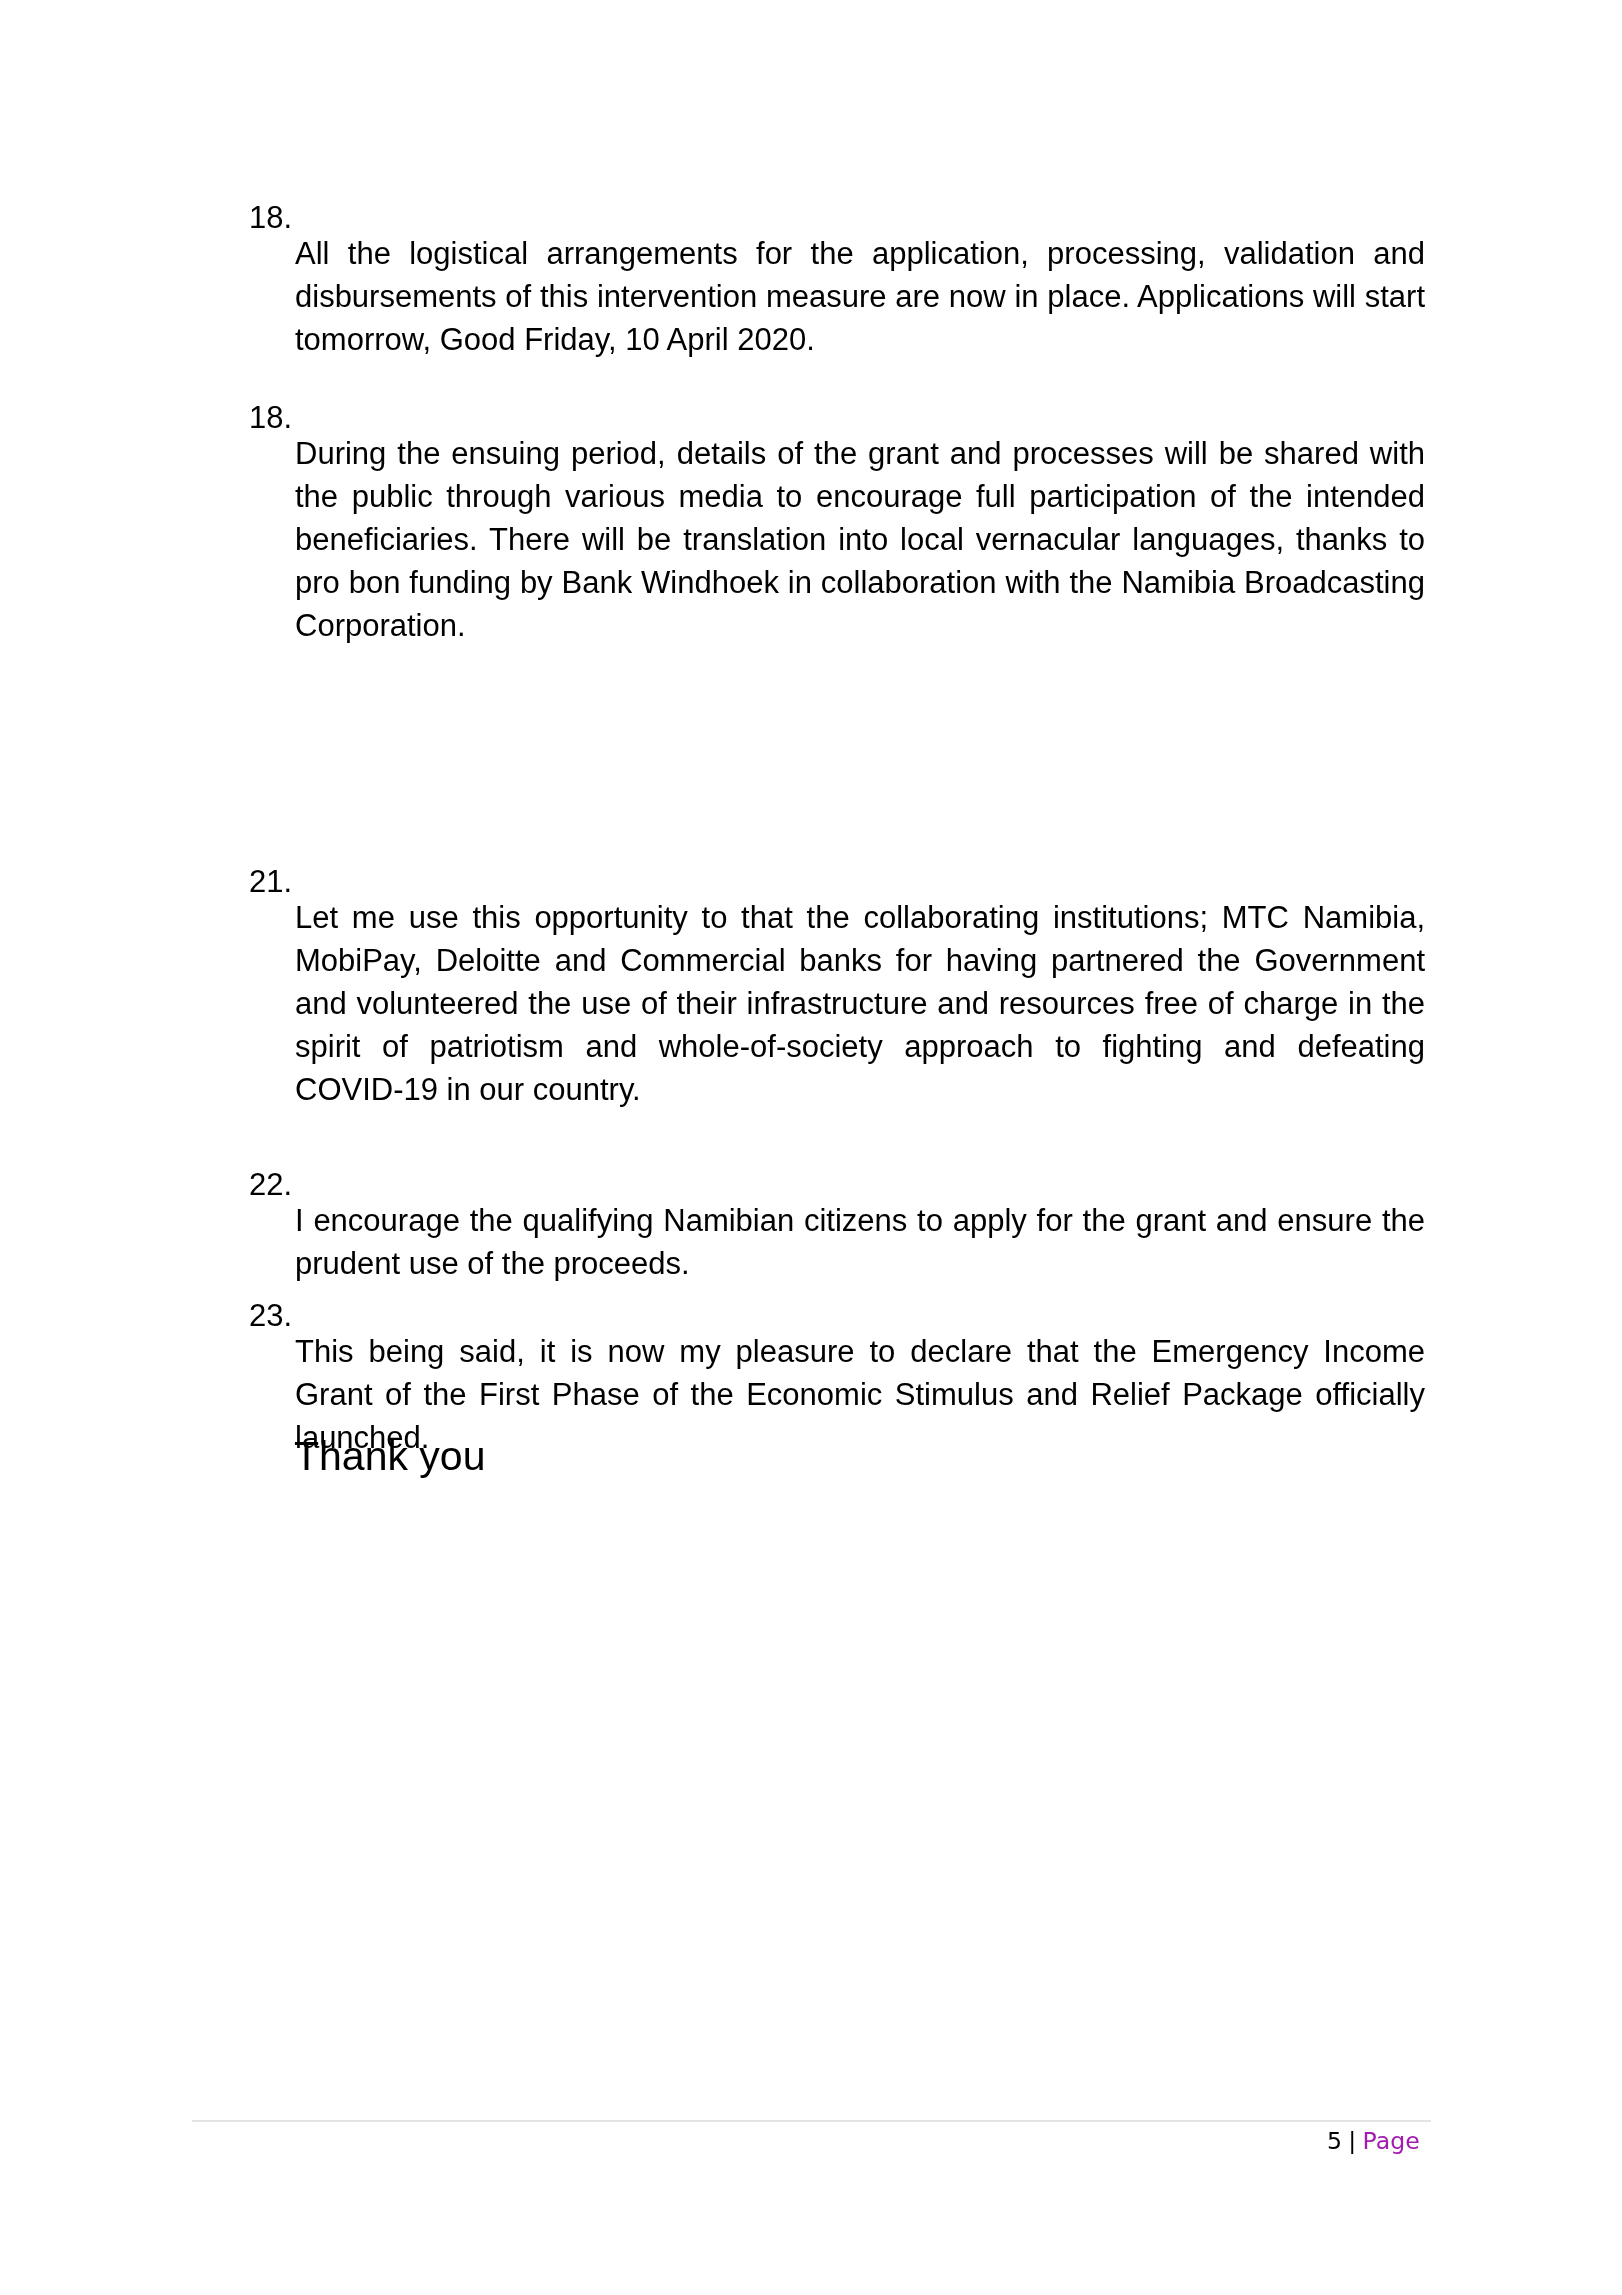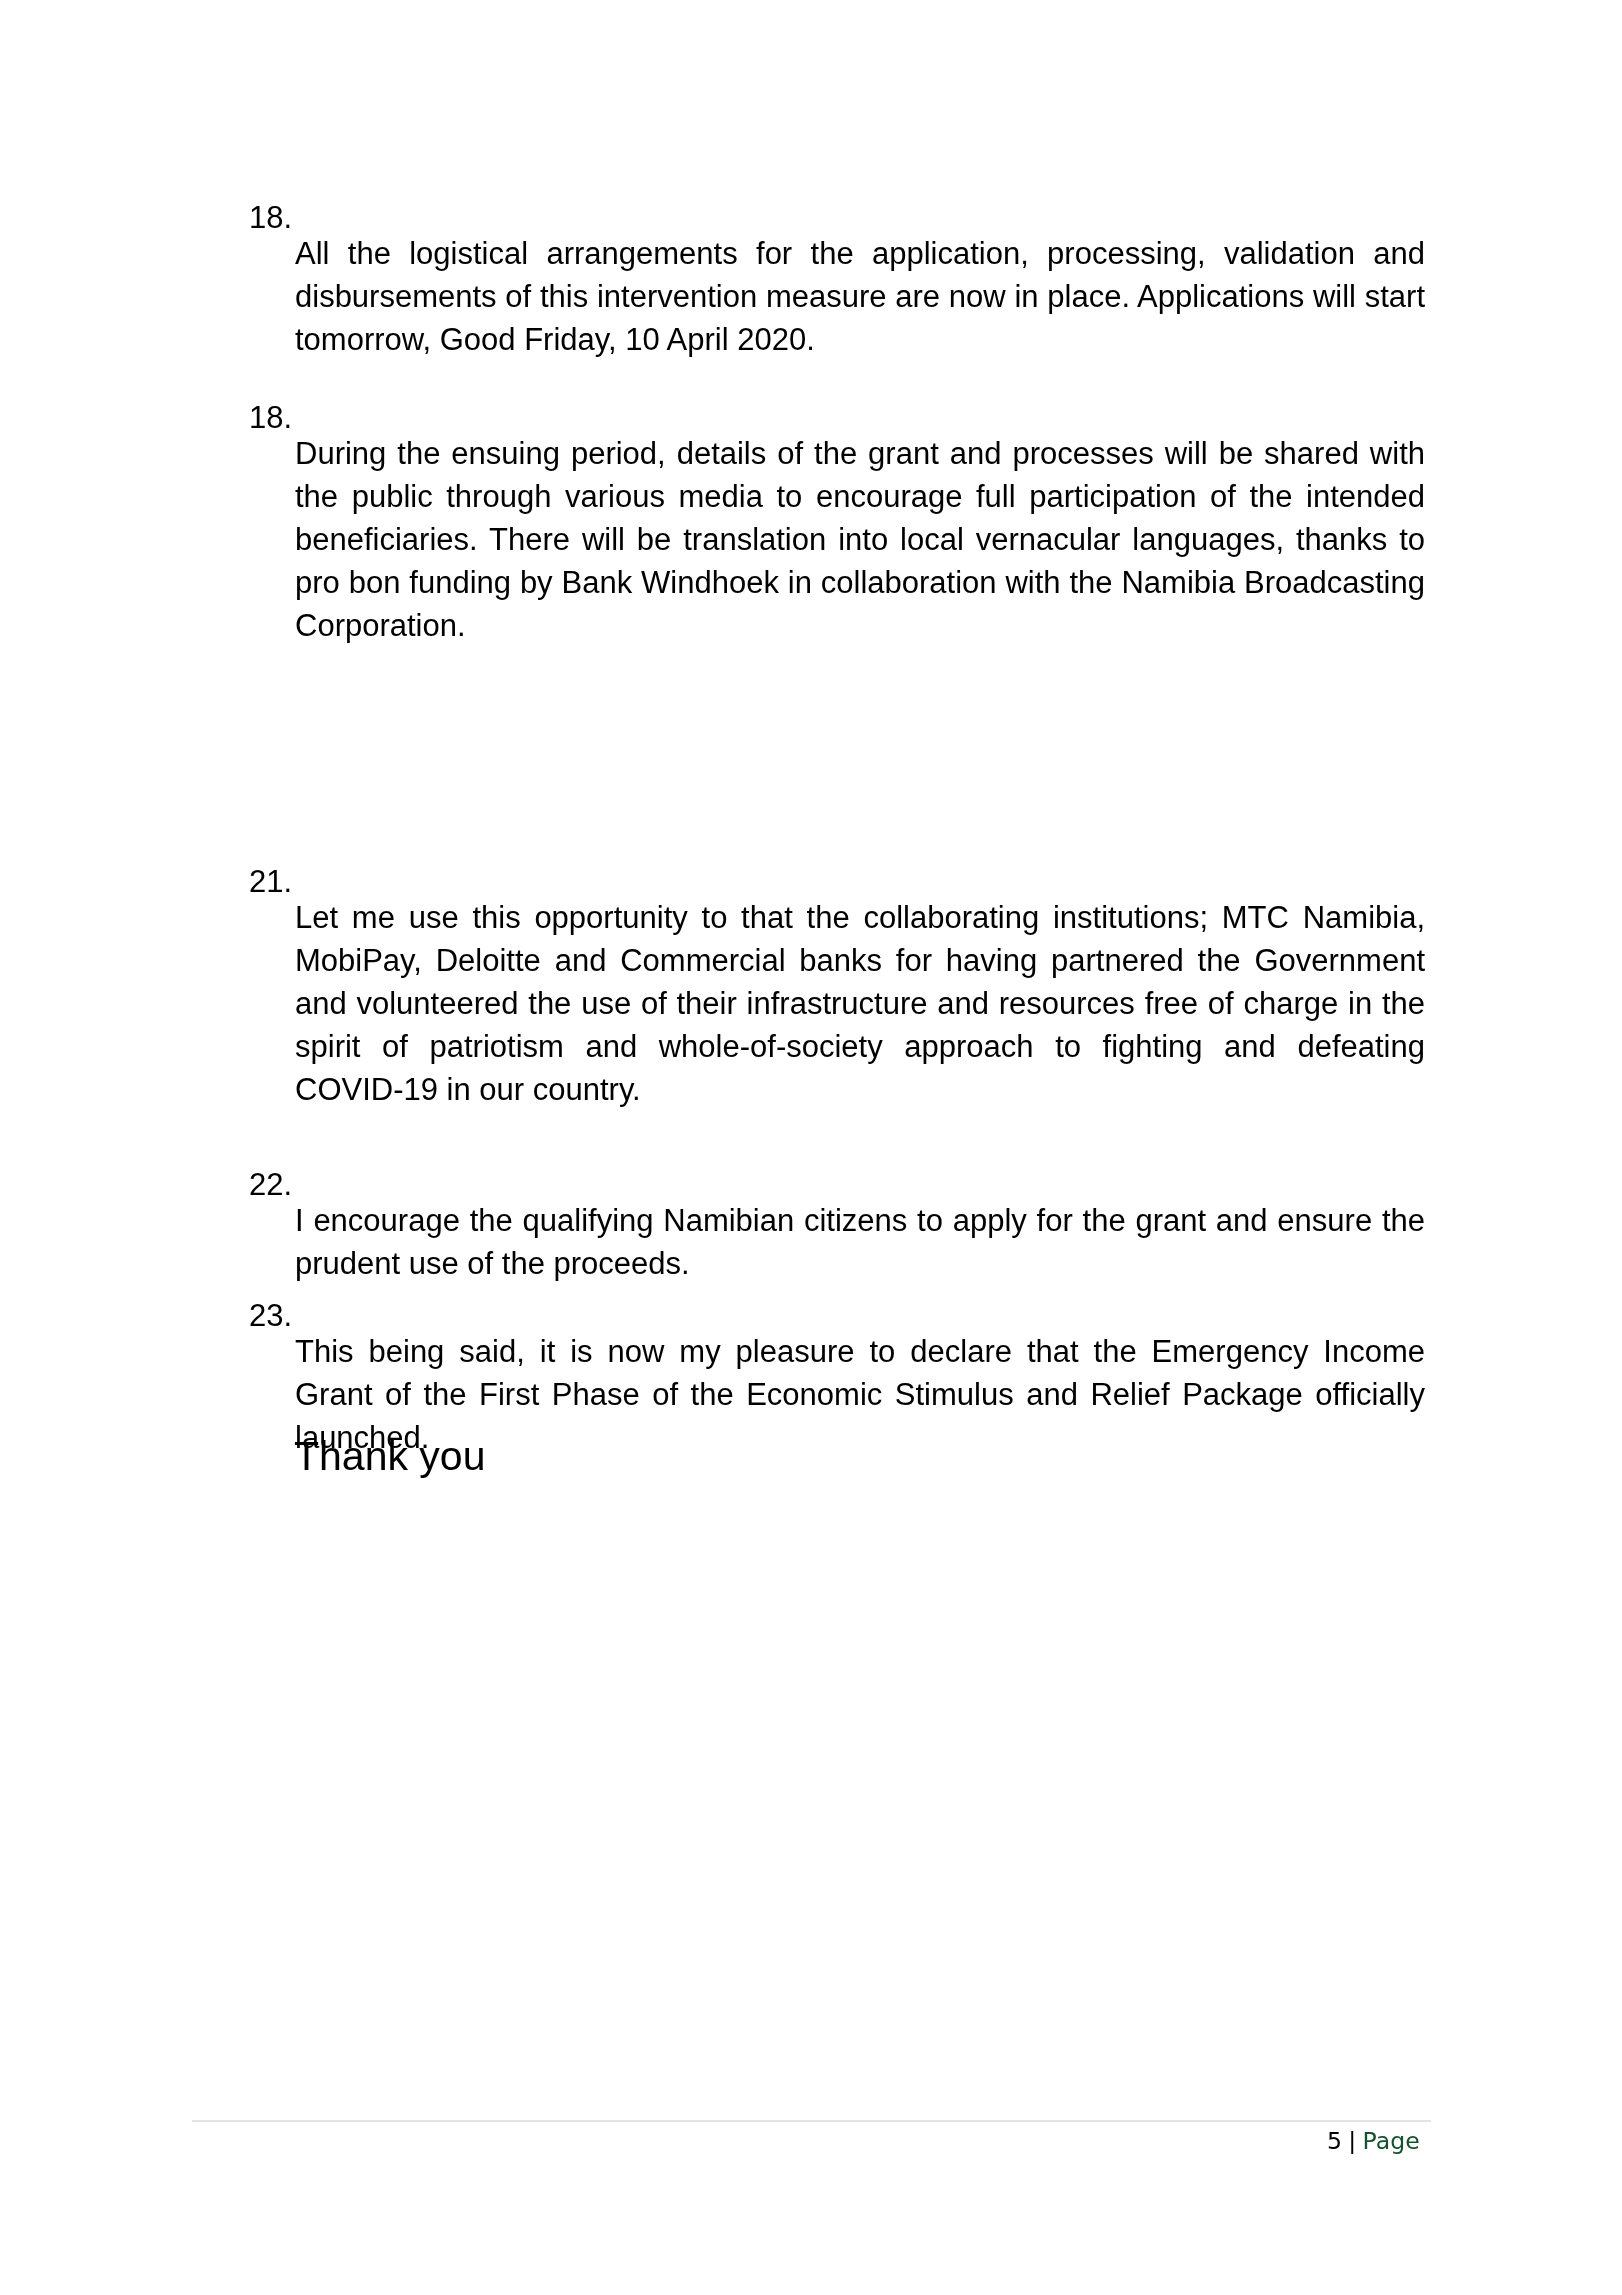--- a/index.html
+++ b/index.html
@@ -60,21 +60,21 @@
     position: absolute;
     left: 1327px;
     top: 2126px;
     font-family: "DejaVu Sans", "Liberation Sans", sans-serif;
     font-size: 23.6px;
     line-height: 31px;
     white-space: nowrap;
   }
   .footer-page .pnum { color: #000000; }
   .footer-page .sep { color: #000000; margin: 0 6.3px; }
-  .footer-page .plabel { color: #14532d; }
+  .footer-page .plabel { color: #a21caf; }
 </style>
 </head>
 <body>
 
 <div class="page">
 
   <div class="item" style="top:196px;">
     <span class="num">18.</span>
     <div class="body">All the logistical arrangements for the application, processing, validation and disbursements of this intervention measure are now in place. Applications will start tomorrow, Good Friday, 10 April 2020.</div>
   </div>

